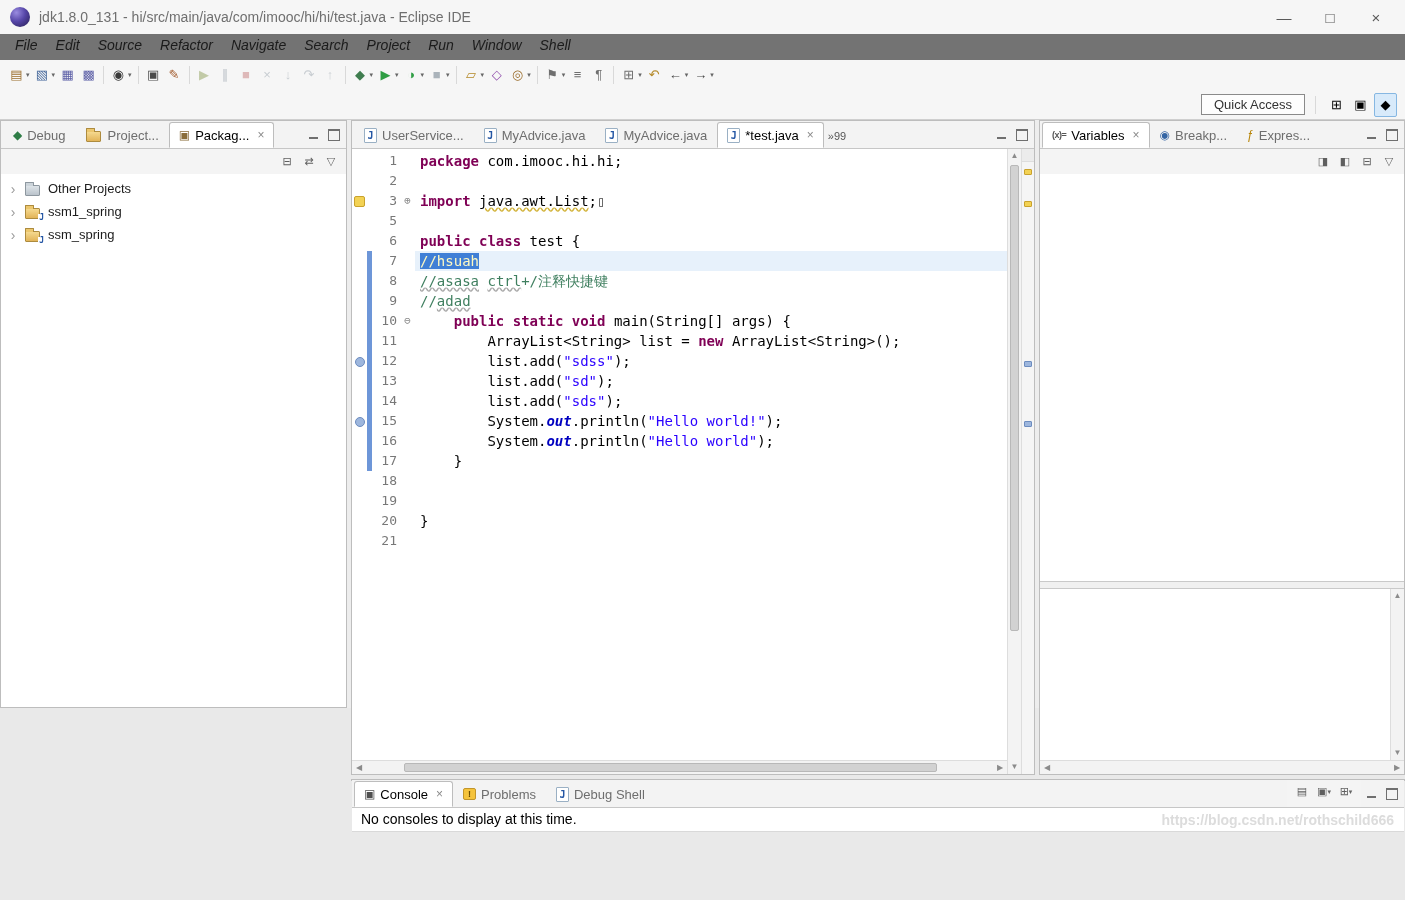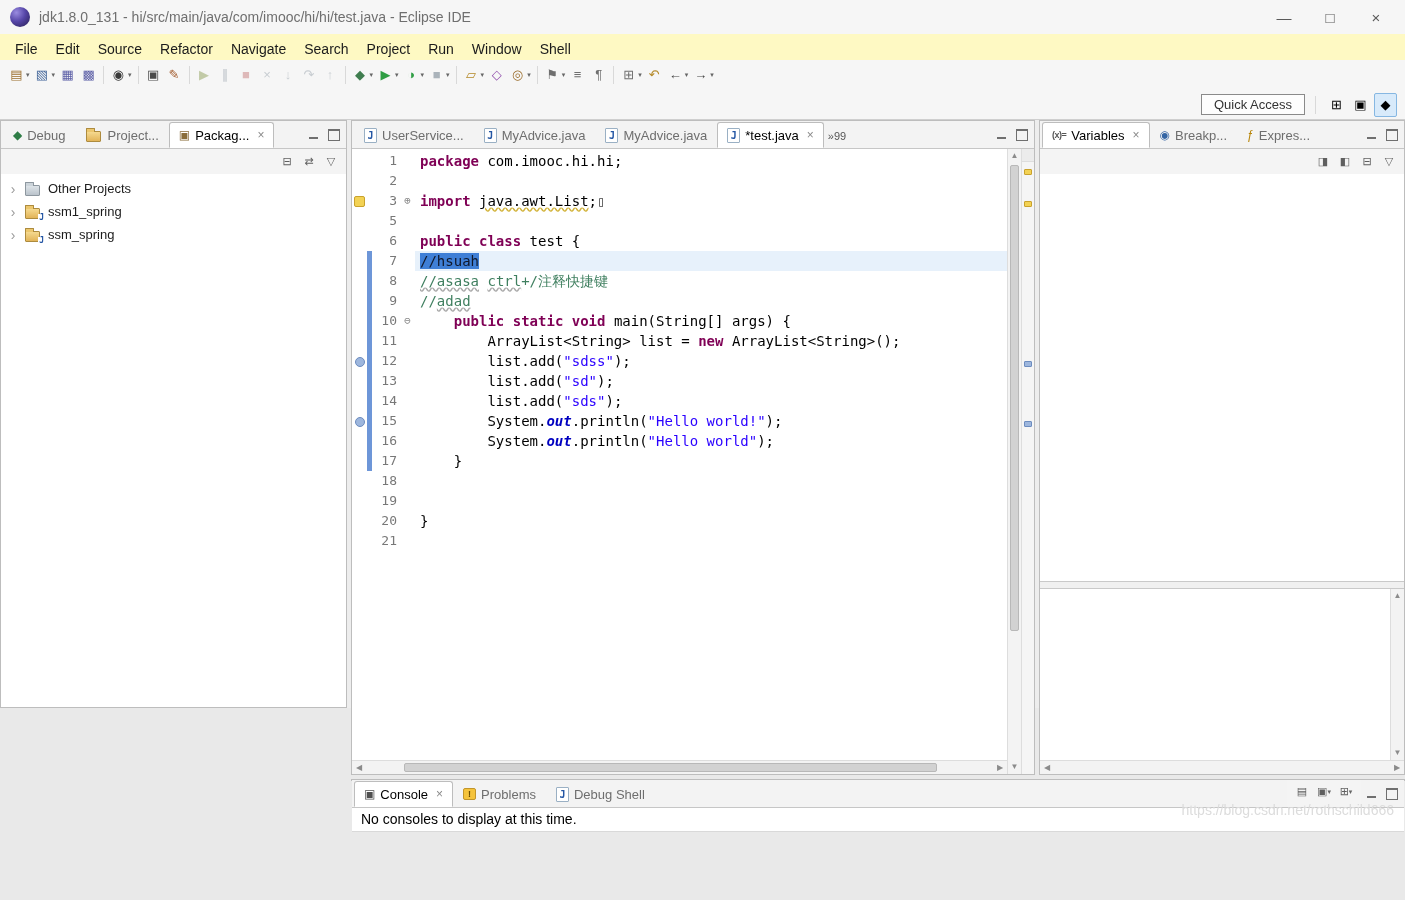--- a/index.html
+++ b/index.html
@@ -9,21 +9,21 @@
 
   
   .titlebar { height:34px; flex:none; display:flex; align-items:center; padding:0 10px; background:#f6f6f6; }
   .app-icon { width:20px; height:20px; border-radius:50%; flex:none; margin-right:9px;
     background:radial-gradient(circle at 32% 28%, #9a8ce0 0%, #5646a8 45%, #241c4e 100%); }
   .title { color:#6f6f6f; font-size:14px; flex:1; white-space:nowrap; overflow:hidden; }
   .win-controls { display:flex; gap:28px; align-items:center; padding-right:10px; }
   .wc { color:#5a5a5a; font-size:15px; width:18px; text-align:center; cursor:pointer; }
 
   
-  .menubar { height:26px; flex:none; display:flex; align-items:flex-end; padding:0 6px; background:#fef9c3; font-size:14px; color:#1b1b1b; }
+  .menubar { height:26px; flex:none; display:flex; align-items:flex-start; padding:0 6px; background:#737373; font-size:14px; color:#1b1b1b;font-style:italic; }
   .menu-item { padding:3px 9px; cursor:pointer; border-radius:2px; }
 
   .toolbar { height:30px; flex:none; display:flex; align-items:center; padding:0 6px; background:#f6f6f6; }
   .tbi { display:flex; align-items:center; height:24px; padding:0 2px; border-radius:2px; cursor:pointer; }
   .tbi .g { width:17px; text-align:center; font-size:13px; line-height:24px; }
   .tbi .dd { font-size:7px; color:#666; margin-left:1px; }
   .tbi.disabled { opacity:.5; cursor:default; }
   .tb-sep { width:1px; height:18px; background:#d9d9d9; margin:0 4px; flex:none; }
 
   .quickrow { height:30px; flex:none; display:flex; align-items:center; justify-content:flex-end; gap:6px;
@@ -88,21 +88,21 @@
   .code-text { flex:1; white-space:pre; padding-left:5px; }
   .code-line.hl .code-text { background:#e7f1fb; }
 
   .tk-kw   { color:#7f0055; font-weight:bold; }
   .tk-str  { color:#2a00ff; }
   .tk-cmt  { color:#3f7f5f; }
   .tk-cmtu { color:#3f7f5f; text-decoration:underline; text-decoration-style:wavy; text-decoration-color:#a9a9a9; }
   .tk-def  { color:#000; }
   .tk-field{ color:#0000c0; font-style:italic; font-weight:bold; }
   .tk-warn { color:#000; text-decoration:underline; text-decoration-style:wavy; text-decoration-color:#d2b33a; }
-  .tk-sel  { color:#0f172a; background:#3f7fd6; }
+  .tk-sel  { color:#fef9c3; background:#3f7fd6; }
   .tk-box  { color:#444; }
 
   
   .hscroll { height:14px; flex:none; background:#f3f3f3; border-top:1px solid #ddd; display:flex; align-items:center; }
   .hs-arrow { width:14px; font-size:8px; color:#8b8b8b; text-align:center; cursor:pointer; }
   .hs-track { flex:1; height:100%; position:relative; }
   .hs-thumb { position:absolute; top:2px; bottom:2px; left:6%; width:85%; background:#d2d2d2; border:1px solid #b8b8b8; border-radius:2px; }
   .vscroll { width:14px; flex:none; background:#f3f3f3; border-left:1px solid #ddd; display:flex; flex-direction:column; }
   .vs-arrow { height:14px; font-size:8px; color:#8b8b8b; text-align:center; line-height:14px; cursor:pointer; }
   .vs-track { flex:1; position:relative; }
@@ -125,21 +125,21 @@
   .jpage { width:13px; height:15px; background:#fff; border:1px solid #9ab0c4; color:#2456a4;
     font:bold 10px "DejaVu Sans Mono", monospace; display:inline-flex; align-items:center; justify-content:center; border-radius:1px; flex:none; }
   .warnbadge { width:13px; height:12px; background:#f5c33b; border:1px solid #c2952a; border-radius:2px; color:#6b4e00;
     font-size:9px; font-weight:bold; display:inline-flex; align-items:center; justify-content:center; flex:none; }
   .gicon { font-size:12px; line-height:1; flex:none; }
 
   
   .console-panel { flex:1; }
   .console-msg { height:24px; flex:none; background:#fff; border-bottom:1px solid #d9d9d9; font-size:14px; color:#000; padding:3px 9px; }
   .console-body { flex:1; background:#fff; position:relative; }
-  .watermark { position:absolute; right:10px; bottom:14px; color:#dcdcdc; font-size:14px; }
+  .watermark { position:absolute; right:10px; bottom:4px; color:#dcdcdc; font-size:14px;font-weight:bold; }
 </style>
 </head>
 <body>
 
 <div class="window">
 
   <div class="titlebar">
     <span class="app-icon"></span>
     <span class="title">jdk1.8.0_131 - hi/src/main/java/com/imooc/hi/hi/test.java - Eclipse IDE</span>
     <div class="win-controls">

